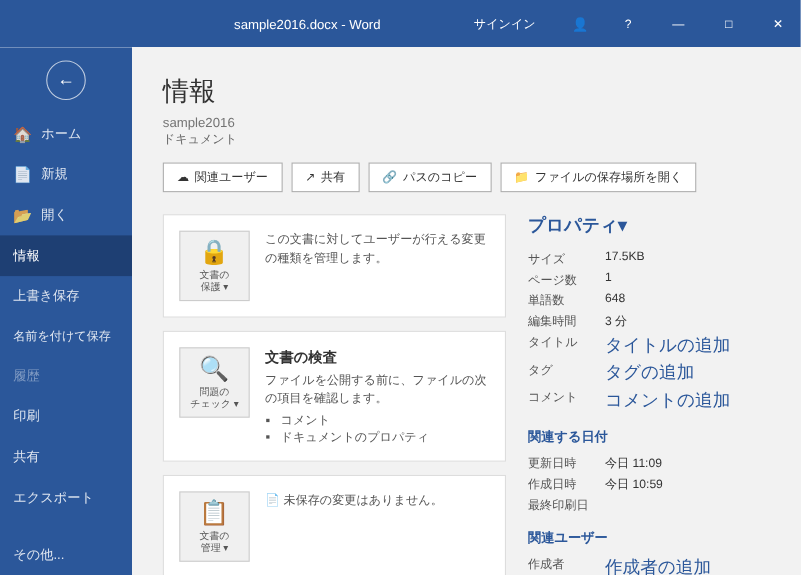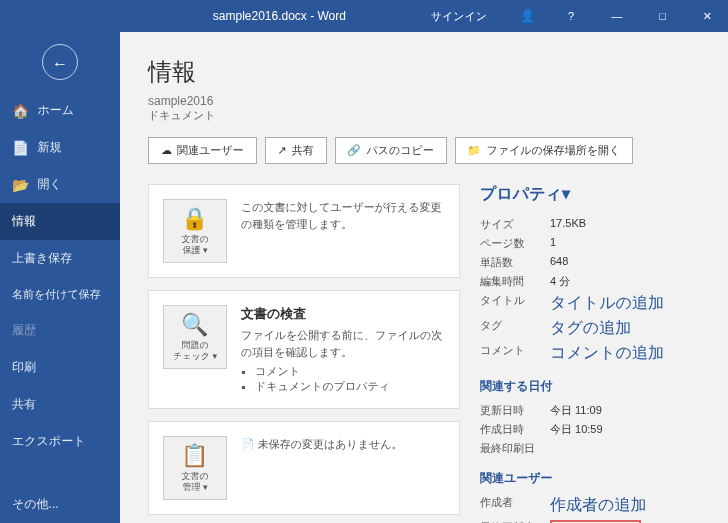--- a/index.html
+++ b/index.html
@@ -1,20 +1,20 @@
 <!DOCTYPE html>
 <html><head>
   <meta charset="utf-8">
   <style>
     * { box-sizing: border-box; margin: 0; padding: 0; }
     body { font-family: 'Segoe UI', sans-serif; font-size: 12px; background: #fff; width: 728px; height: 523px; overflow: hidden; display: flex; flex-direction: column; }
 
     
     .titlebar {
-      height: 32px;
+      height: 43px;
       background: #2b579a;
       display: flex;
       align-items: center;
       justify-content: space-between;
       padding: 0 8px;
       color: white;
       flex-shrink: 0;
     }
     .titlebar-title { font-size: 12px; flex: 1; text-align: center; }
     .titlebar-controls { display: flex; gap: 21px; align-items: center; }
@@ -280,21 +280,21 @@
             <div class="prop-row">
               <span class="prop-label">ページ数</span>
               <span class="prop-value">1</span>
             </div>
             <div class="prop-row">
               <span class="prop-label">単語数</span>
               <span class="prop-value">648</span>
             </div>
             <div class="prop-row">
               <span class="prop-label">編集時間</span>
-              <span class="prop-value">4 分</span>
+              <span class="prop-value">3 分</span>
             </div>
             <div class="prop-row">
               <span class="prop-label">タイトル</span>
               <span class="prop-link">タイトルの追加</span>
             </div>
             <div class="prop-row">
               <span class="prop-label">タグ</span>
               <span class="prop-link">タグの追加</span>
             </div>
             <div class="prop-row">

